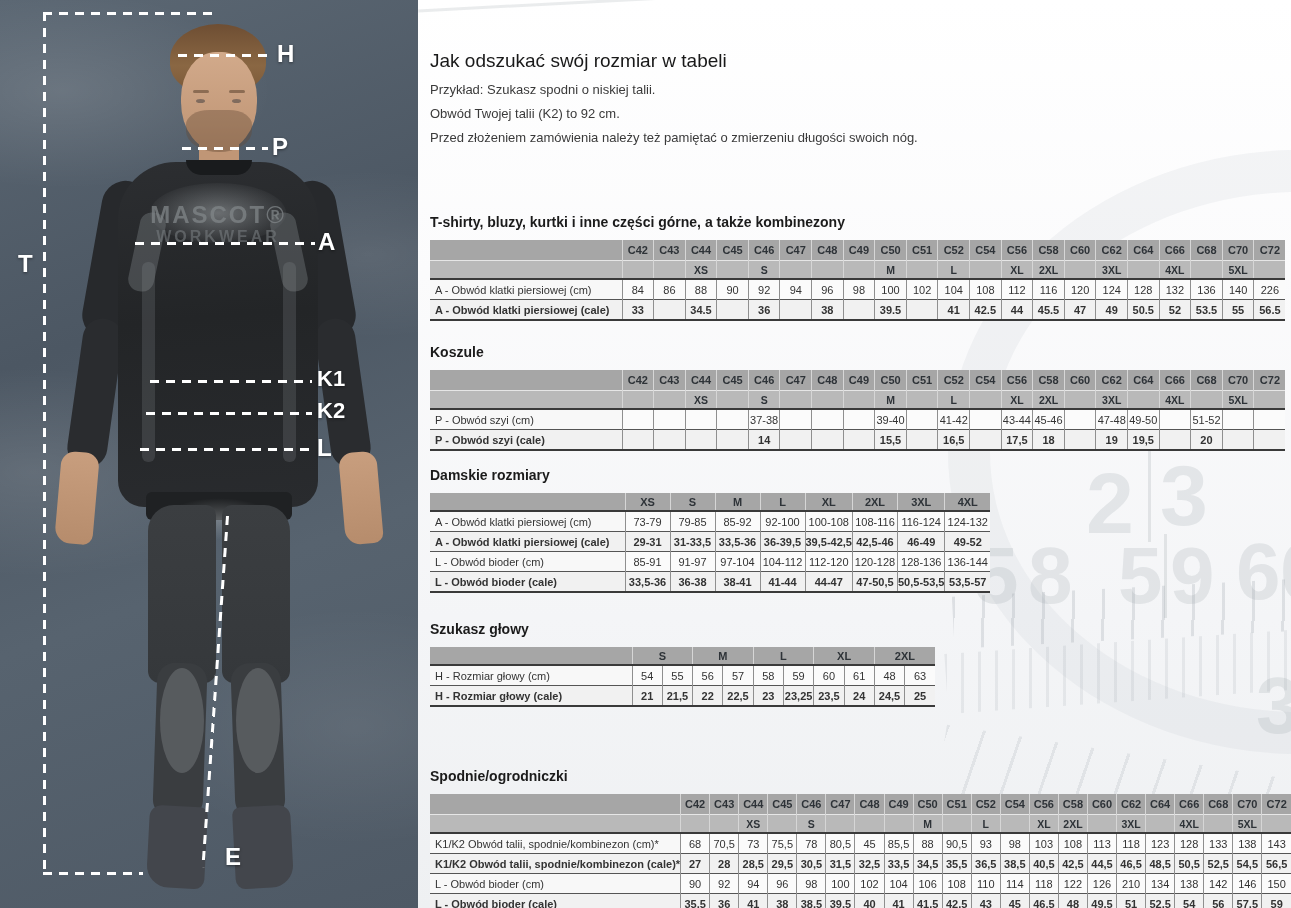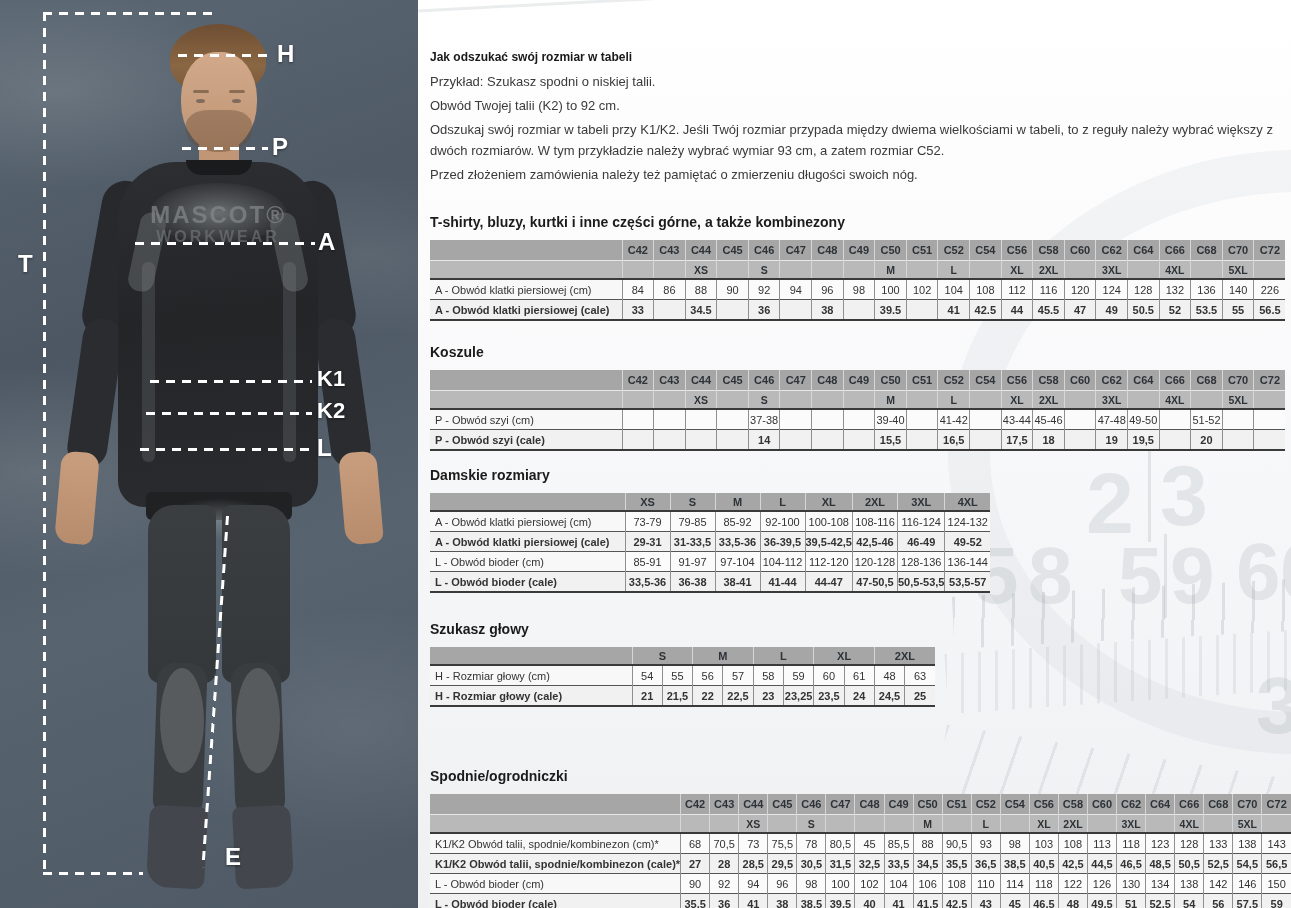--- a/index.html
+++ b/index.html
@@ -94,21 +94,21 @@
   .wm-ticks2{left:528px;top:642px;width:345px;height:60px;transform:rotate(-4deg);
     background:repeating-linear-gradient(94deg,rgba(150,158,166,.16) 0 3px,transparent 3px 17px);}
   .wm-ticks3{left:515px;top:752px;width:360px;height:150px;transform:rotate(9deg);
     background:repeating-linear-gradient(100deg,rgba(150,158,166,.18) 0 3px,transparent 3px 36px);}
   .wm-arc{left:530px;top:150px;width:620px;height:520px;border:42px solid rgba(185,192,198,.14);
     border-radius:50%;position:absolute;z-index:1;}
   .wm-edge{left:520px;top:560px;width:360px;height:3px;background:rgba(150,158,166,.20);transform:rotate(-3deg);}
 
   
   .intro{top:50px;width:848px;}
-  .intro h1{font-size:12px;font-weight:bold;color:#191919;margin:0 0 7px 0;}
+  .intro h1{font-size:19px;font-weight:normal;color:#191919;margin:0 0 7px 0;}
   .intro p{font-size:13px;color:#3a3a3a;line-height:21px;margin:0 0 3px 0;}
 
   
   .sec h2{font-size:14px;font-weight:bold;color:#1b1b1b;margin:0 0 10px 0;}
   .sec-gorne{top:214px;} .sec-koszule{top:344px;} .sec-damskie{top:467px;}
   .sec-glowy{top:621px;} .sec-spodnie{top:768px;}
 
   
   table.tbl{border-collapse:collapse;table-layout:fixed;border-bottom:2px solid #3a3a3a;background:transparent;}
   .tbl th,.tbl td{padding:0;overflow:hidden;white-space:nowrap;font-family:"Liberation Sans",sans-serif;}
@@ -210,21 +210,20 @@
     <div class="wm-edge"></div>
     <div class="wm-ticks1" style="position:absolute;z-index:1;"></div>
     <div class="wm-ticks2" style="position:absolute;z-index:1;"></div>
     <div class="wm-ticks3" style="position:absolute;z-index:1;"></div>
 
     <div class="sec intro">
       <h1>Jak odszukać swój rozmiar w tabeli</h1>
       <div>
           <p>Przykład: Szukasz spodni o niskiej talii.</p>
           <p>Obwód Twojej talii (K2) to 92 cm.</p>
-          <p>Odszukaj swój rozmiar w tabeli przy K1/K2. Jeśli Twój rozmiar przypada między dwiema wielkościami w tabeli, to z reguły należy wybrać większy z dwóch rozmiarów. W tym przykładzie należy wybrać wymiar 93 cm, a zatem rozmiar C52.</p>
           <p>Przed złożeniem zamówienia należy też pamiętać o zmierzeniu długości swoich nóg.</p>
         </div>
     </div>
 
     <div class="sec sec-gorne">
       <h2>T-shirty, bluzy, kurtki i inne części górne, a także kombinezony</h2>
       <div id="t-gorne">
           <table class="tbl">
             <colgroup>
               <col style="width: 192px;">
@@ -760,21 +759,21 @@
                 <td>100</td>
                 <td>102</td>
                 <td>104</td>
                 <td>106</td>
                 <td>108</td>
                 <td>110</td>
                 <td>114</td>
                 <td>118</td>
                 <td>122</td>
                 <td>126</td>
-                <td>130</td>
+                <td>210</td>
                 <td>134</td>
                 <td>138</td>
                 <td>142</td>
                 <td>146</td>
                 <td>150</td>
               </tr>
               <tr class="boldrow">
                 <th class="rowlbl">L - Obwód bioder (cale)</th>
                 <td>35,5</td>
                 <td>36</td>

